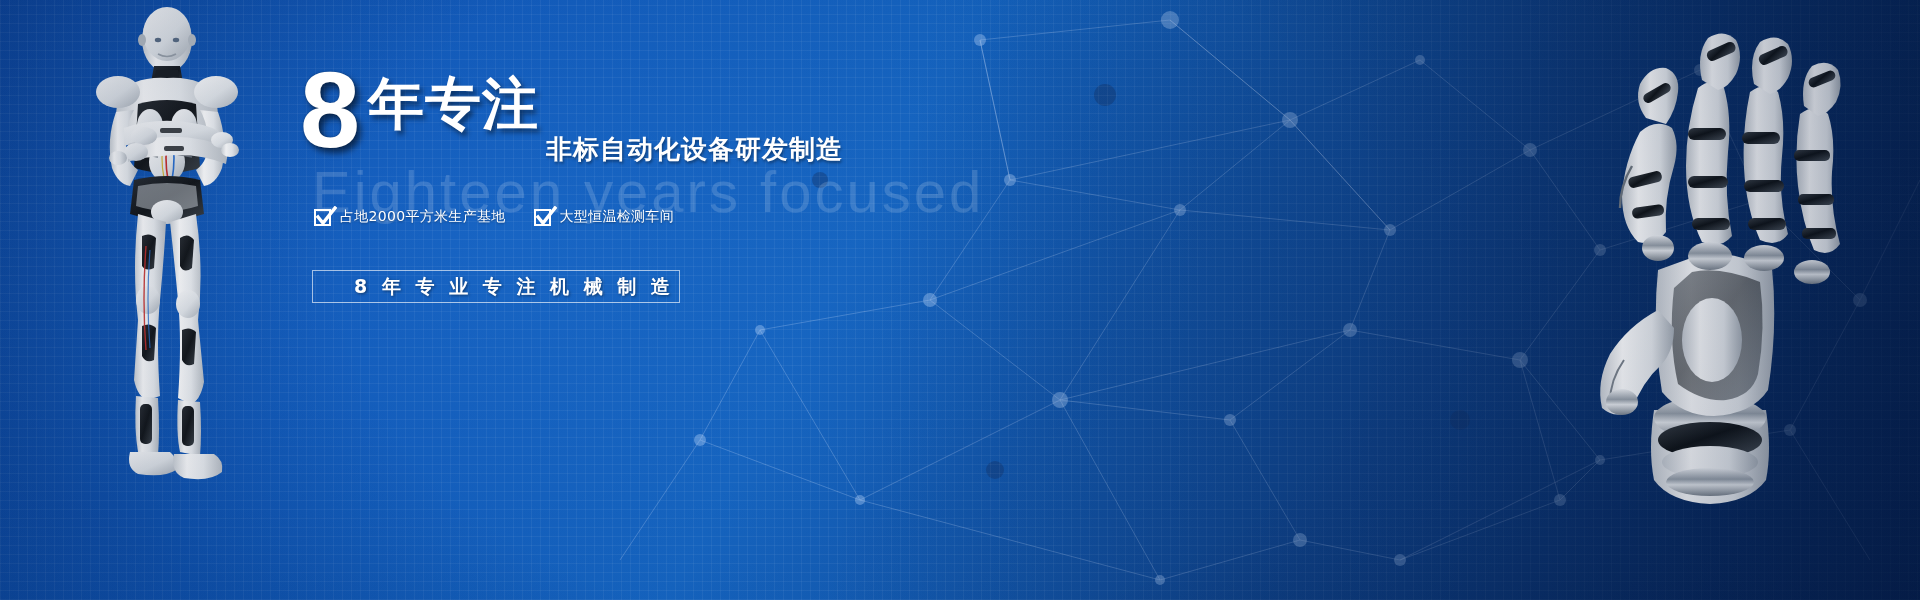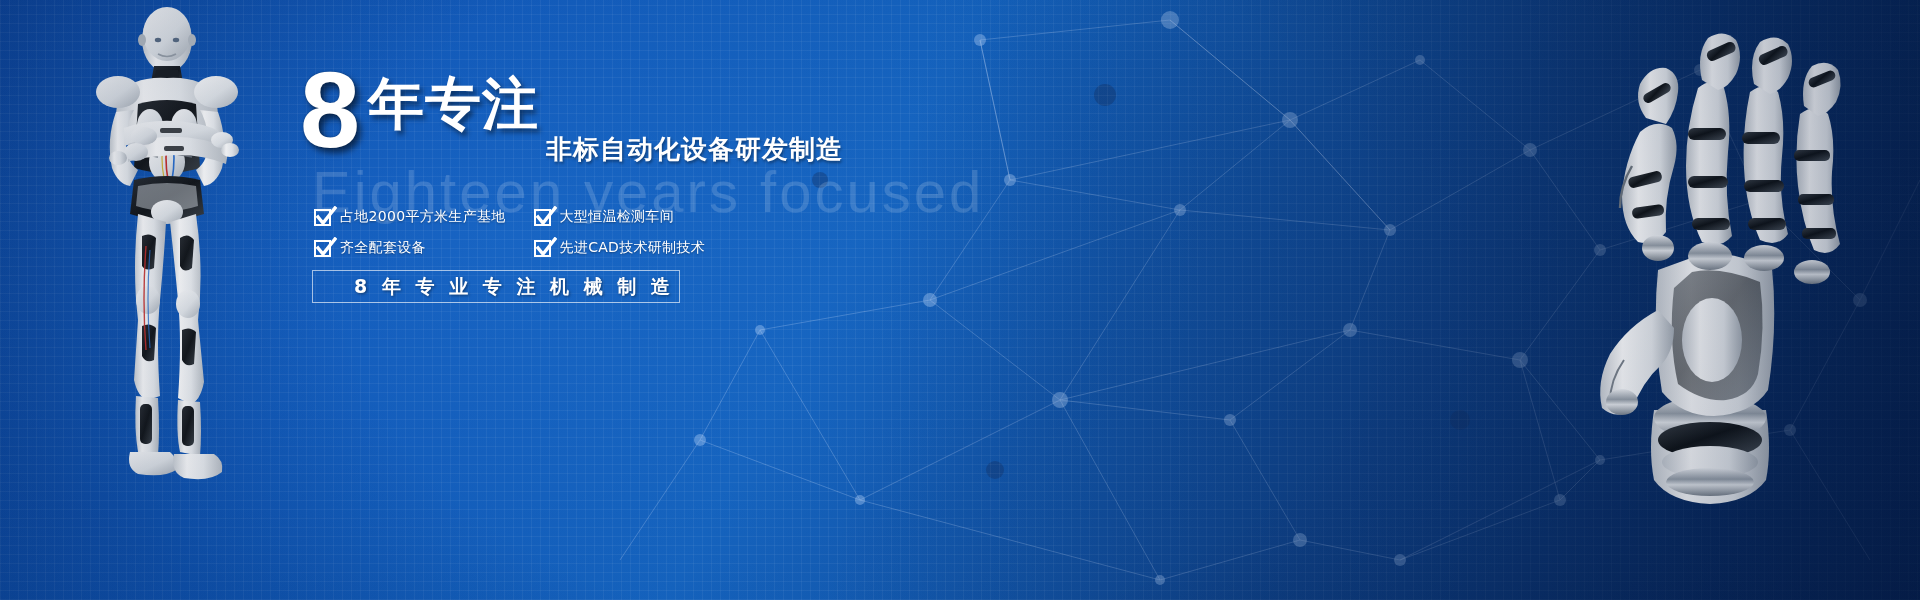--- a/index.html
+++ b/index.html
@@ -392,38 +392,20 @@
         <div class="fitem col2">
           <span class="chk">
             <svg width="22" height="22" viewBox="0 0 22 22" aria-hidden="true">
               <path d="M3 11 L8 17 L20 2" stroke="#ffffff" stroke-width="3.4" fill="none" stroke-linecap="square"></path>
             </svg>
           </span>
           <span class="flabel">大型恒温检测车间</span>
         </div>
       </div>
 
-      <div class="frow">
-        <div class="fitem col1">
-          <span class="chk">
-            <svg width="22" height="22" viewBox="0 0 22 22" aria-hidden="true">
-              <path d="M3 11 L8 17 L20 2" stroke="#ffffff" stroke-width="3.4" fill="none" stroke-linecap="square"></path>
-            </svg>
-          </span>
-          <span class="flabel">齐全配套设备</span>
-        </div>
-        <div class="fitem col2">
-          <span class="chk">
-            <svg width="22" height="22" viewBox="0 0 22 22" aria-hidden="true">
-              <path d="M3 11 L8 17 L20 2" stroke="#ffffff" stroke-width="3.4" fill="none" stroke-linecap="square"></path>
-            </svg>
-          </span>
-          <span class="flabel">先进CAD技术研制技术</span>
-        </div>
-      </div>
 
     </div>
 
     <div class="slogan-box">
       <span class="slogan-text">8 年 专 业 专 注 机 械 制 造</span>
     </div>
 
   </div>
 </div>
 

